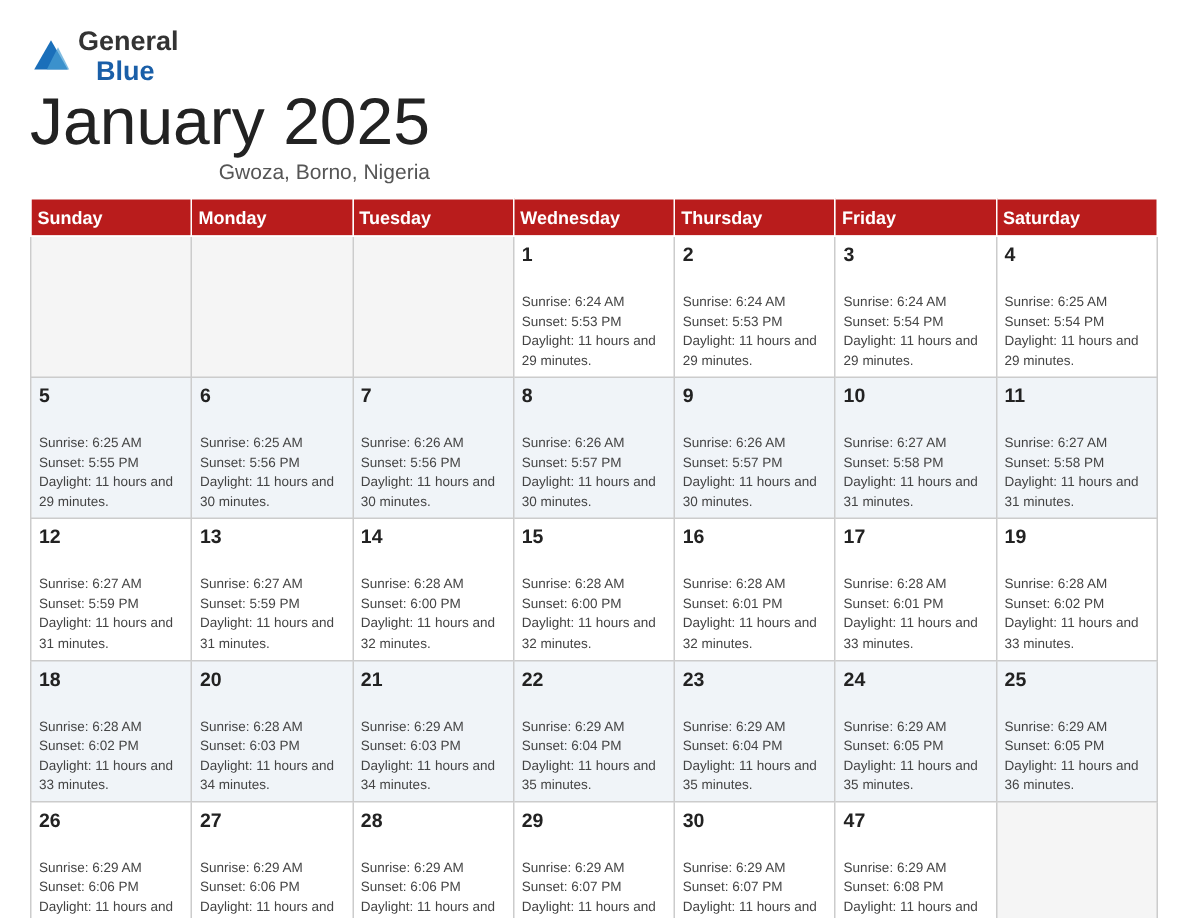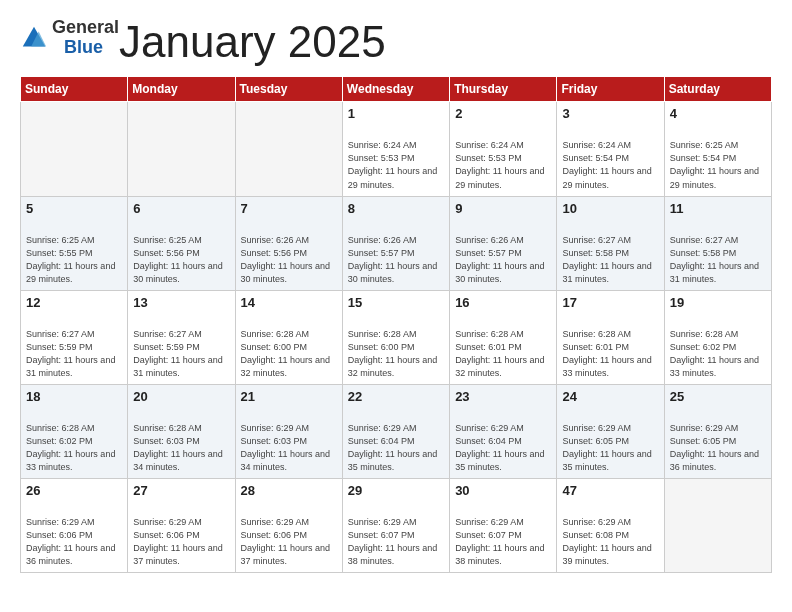--- a/index.html
+++ b/index.html
@@ -12,20 +12,21 @@
     }
     .page {
       width: 792px;
       height: 612px;
       padding: 18px 20px 10px 20px;
     }
     .header {
       display: flex;
       align-items: flex-start;
       margin-bottom: 10px;
+      flex-direction: column;
     }
     .logo {
       display: flex;
       align-items: center;
       gap: 4px;
     }
     .logo-text {
       display: flex;
       flex-direction: column;
       line-height: 1.1;
@@ -116,20 +117,21 @@
         <polygon points="15,3 27,24 3,24" fill="#1a6fba"></polygon>
         <polygon points="20,8 28,24 12,24" fill="#4a9fd4" opacity="0.7"></polygon>
       </svg>
       <div class="logo-text">
         <span class="logo-general">General</span>
         <span class="logo-blue">Blue</span>
       </div>
     </div>
     <div class="title-area">
       <div class="month-title">January 2025</div>
+      <div class="location-title">Gwoza, Borno, Nigeria</div>
     </div>
   </div>
 
   <table class="calendar">
     <thead>
       <tr>
       <th>Sunday</th>
           <th>Monday</th>
           <th>Tuesday</th>
           <th>Wednesday</th>

